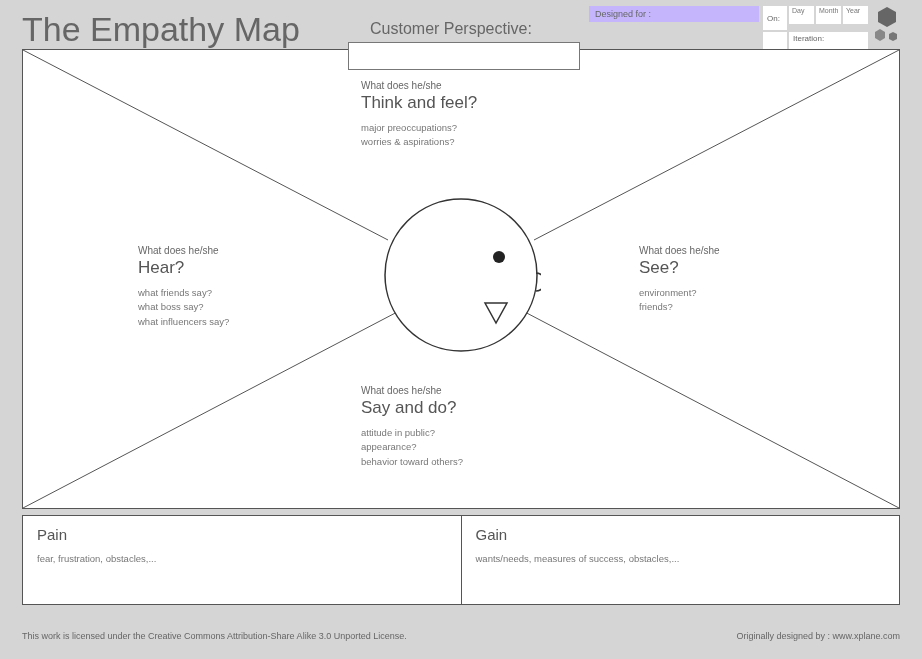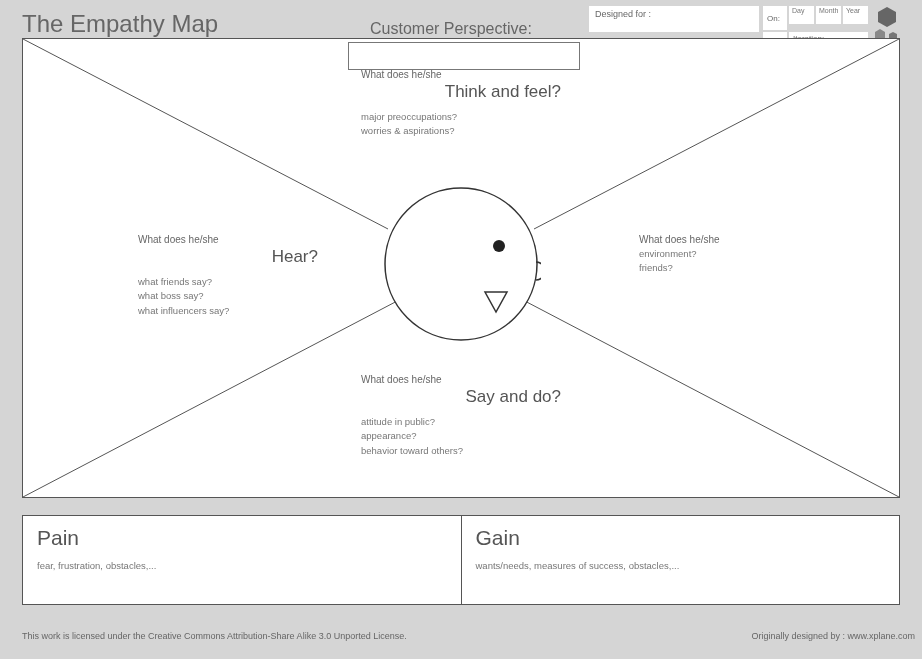--- a/index.html
+++ b/index.html
@@ -8,21 +8,21 @@
     font-family: "Segoe UI", Arial, sans-serif;
     color: #555;
     width: 922px;
     height: 659px;
     position: relative;
     overflow: hidden;
   }
   .title {
     position: absolute;
     top: 10px; left: 22px;
-    font-size: 24px;
+    font-size: 34px;
     font-weight: 300;
     color: #666;
   }
   .perspective-label {
     position: absolute;
     top: 20px; left: 370px;
     font-size: 16px;
     font-weight: 300;
     color: #666;
   }
@@ -38,26 +38,26 @@
     position: absolute;
     top: 6px; right: 22px;
     display: flex;
     gap: 4px;
     align-items: flex-start;
   }
   .meta-left {
     display: flex; flex-direction: column; gap: 2px;
   }
   .meta-field {
-    background: #ffffff;
+    background: #c4b5fd;
     font-size: 9px;
     padding: 3px 6px;
     color: #666;
     width: 170px;
-    height: 26px;
+    height: 16px;
   }
   .meta-right { display: flex; flex-direction: column; gap: 2px; }
   .meta-row { display: flex; gap: 2px; }
   .meta-tiny {
     background: #fff;
     font-size: 7px;
     padding: 1px 3px;
     color: #777;
     width: 25px; height: 18px;
     display: flex; align-items: flex-start;
@@ -76,36 +76,36 @@
     padding: 2px 4px;
     color: #666;
     width: 79px; height: 35px;
   }
   .hex-group {
     display: flex; flex-direction: column; align-items: center; gap:0;
     margin-left: 2px;
   }
   .main {
     position: absolute;
-    top: 38px; left: 22px; right: 22px;
+    top: 49px; left: 22px; right: 22px;
     height: 460px;
     background: #fff;
     border: 1px solid #555;
   }
   .diag-svg {
     position: absolute; inset:0;
     width:100%; height:100%;
   }
   .quad {
     position: absolute;
     font-size: 10px;
     color: #666;
   }
   .quad .lead { font-size: 10px; color:#666; margin-bottom: 2px;}
-  .quad .head { font-size: 17px; color:#555; font-weight: 400; margin-bottom: 8px; text-align: right;}
+  .quad .head { font-size: 17px; color:#555; font-weight: 400; margin-bottom: 8px;}
   .quad .prompt { font-size: 9.5px; color:#777; line-height: 1.5; }
   .q-top { top: 30px; left: 50%; transform: translateX(-50%); width: 200px; text-align: left; }
   .q-top .lead, .q-top .prompt { padding-left: 0; }
   .q-left { top: 195px; left: 115px; width: 180px; }
   .q-right { top: 195px; right: 80px; width: 180px; }
   .q-bottom { top: 335px; left: 50%; transform: translateX(-50%); width: 200px; }
   .face {
     position: absolute;
     top: 145px; left: 50%; transform: translateX(-50%);
     width: 160px; height: 160px;
@@ -116,30 +116,30 @@
     height: 90px;
     display: flex;
   }
   .pg-box {
     flex: 1;
     background: #fff;
     border: 1px solid #555;
     padding: 10px 14px;
   }
   .pg-box + .pg-box { border-left: none; }
-  .pg-title { font-size: 21px; color:#555; font-weight: 400; margin-bottom: 10px;}
+  .pg-title { font-size: 15px; color:#555; font-weight: 400; margin-bottom: 10px;}
   .pg-text { font-size: 9.5px; color:#777; }
   .footer-left {
     position: absolute;
     bottom: 18px; left: 22px;
     font-size: 9px; color:#666;
   }
   .footer-right {
     position: absolute;
-    bottom: 18px; right: 7px;
+    bottom: 18px; right: 22px;
     font-size: 9px; color:#666;
   }
 </style>
 </head>
 <body>
 
 <div class="title">The Empathy Map</div>
 <div class="perspective-label">Customer Perspective:</div>
 <div class="perspective-box"></div>
 
@@ -186,20 +186,21 @@
   <div class="quad q-left">
     <div class="lead">What does he/she</div>
     <div class="head">Hear?</div>
     <div class="prompt">what friends say?</div>
     <div class="prompt">what boss say?</div>
     <div class="prompt">what influencers say?</div>
   </div>
 
   <div class="quad q-right">
     <div class="lead">What does he/she</div>
+    <div class="head">See?</div>
     <div class="prompt">environment?</div>
     <div class="prompt">friends?</div>
   </div>
 
   <div class="quad q-bottom">
     <div class="lead">What does he/she</div>
     <div class="head">Say and do?</div>
     <div class="prompt">attitude in public?</div>
     <div class="prompt">appearance?</div>
     <div class="prompt">behavior toward others?</div>

